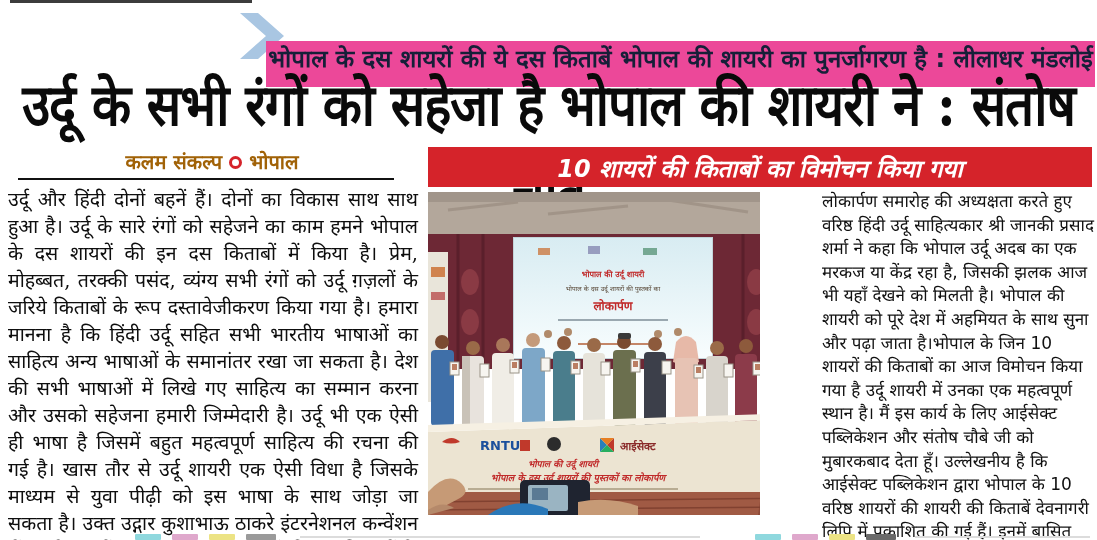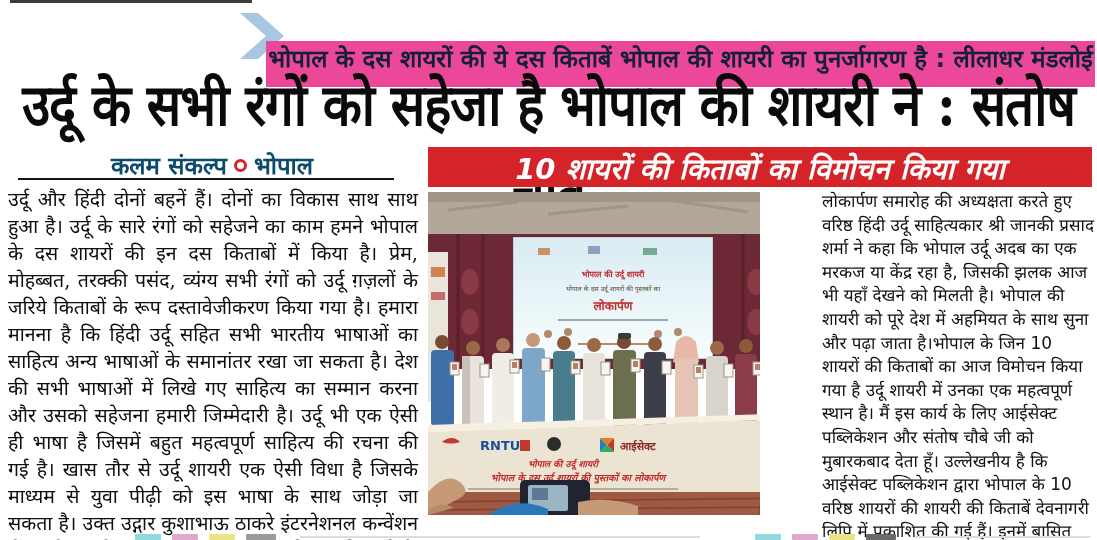--- a/index.html
+++ b/index.html
@@ -21,31 +21,31 @@
     background:#ec4899; color:#161f38; font-weight:bold; font-size:24px;
     display:flex; align-items:flex-start; justify-content:center;margin-top:28px; }
 
   .main-headline { position:absolute; left:0; top:60px; width:1097px; height:82px;
     color:#0a0a0a; font-weight:800; font-size:51px; line-height:80px; text-align:center;
     transform:scaleY(1.12); transform-origin:top; letter-spacing:-1px;
     font-family:"DejaVu Serif","Liberation Serif",serif; }
 
   
   .byline { position:absolute; left:8px; top:148px; width:408px; text-align:center;
-    font-weight:bold; font-size:24px; color:#0c4a6e; }
+    font-weight:bold; font-size:20px; color:#a16207; }
   .byline .dot { display:inline-block; width:13px; height:13px; border:3px solid #d5232a;
     border-radius:50%; vertical-align:middle; margin:0 7px 3px 7px; background:#fff; }
   .byline-rule { position:absolute; left:18px; top:178px; width:376px; height:2px; background:#111; }
   .left-body { position:absolute; left:8px; top:186px; width:410px; height:326px;
     font-size:19.5px; line-height:27px; color:#0e0e0e; text-align:justify;
     font-family:"DejaVu Serif","Liberation Serif",serif; }
 
   
   .photo-banner { position:absolute; left:428px; top:147px; width:664px; height:40px;
-    background:#d5232a; color:#fff; font-weight:bold; font-style:italic; font-size:29px;
+    background:#d5232a; color:#fff; font-weight:bold; font-style:italic; font-size:24px;
     display:flex; align-items:center; justify-content:center; }
 
   .photo-frame { position:absolute; left:428px; top:192px; width:332px; height:323px; overflow:hidden; }
 
   
   .right-body { position:absolute; left:822px; top:190px; width:272px; height:330px;
     font-size:17px; line-height:23.6px; color:#101010; text-align:left; font-weight:500; }
 
   
   .bmark { position:absolute; height:6px; border-radius:1px; }

